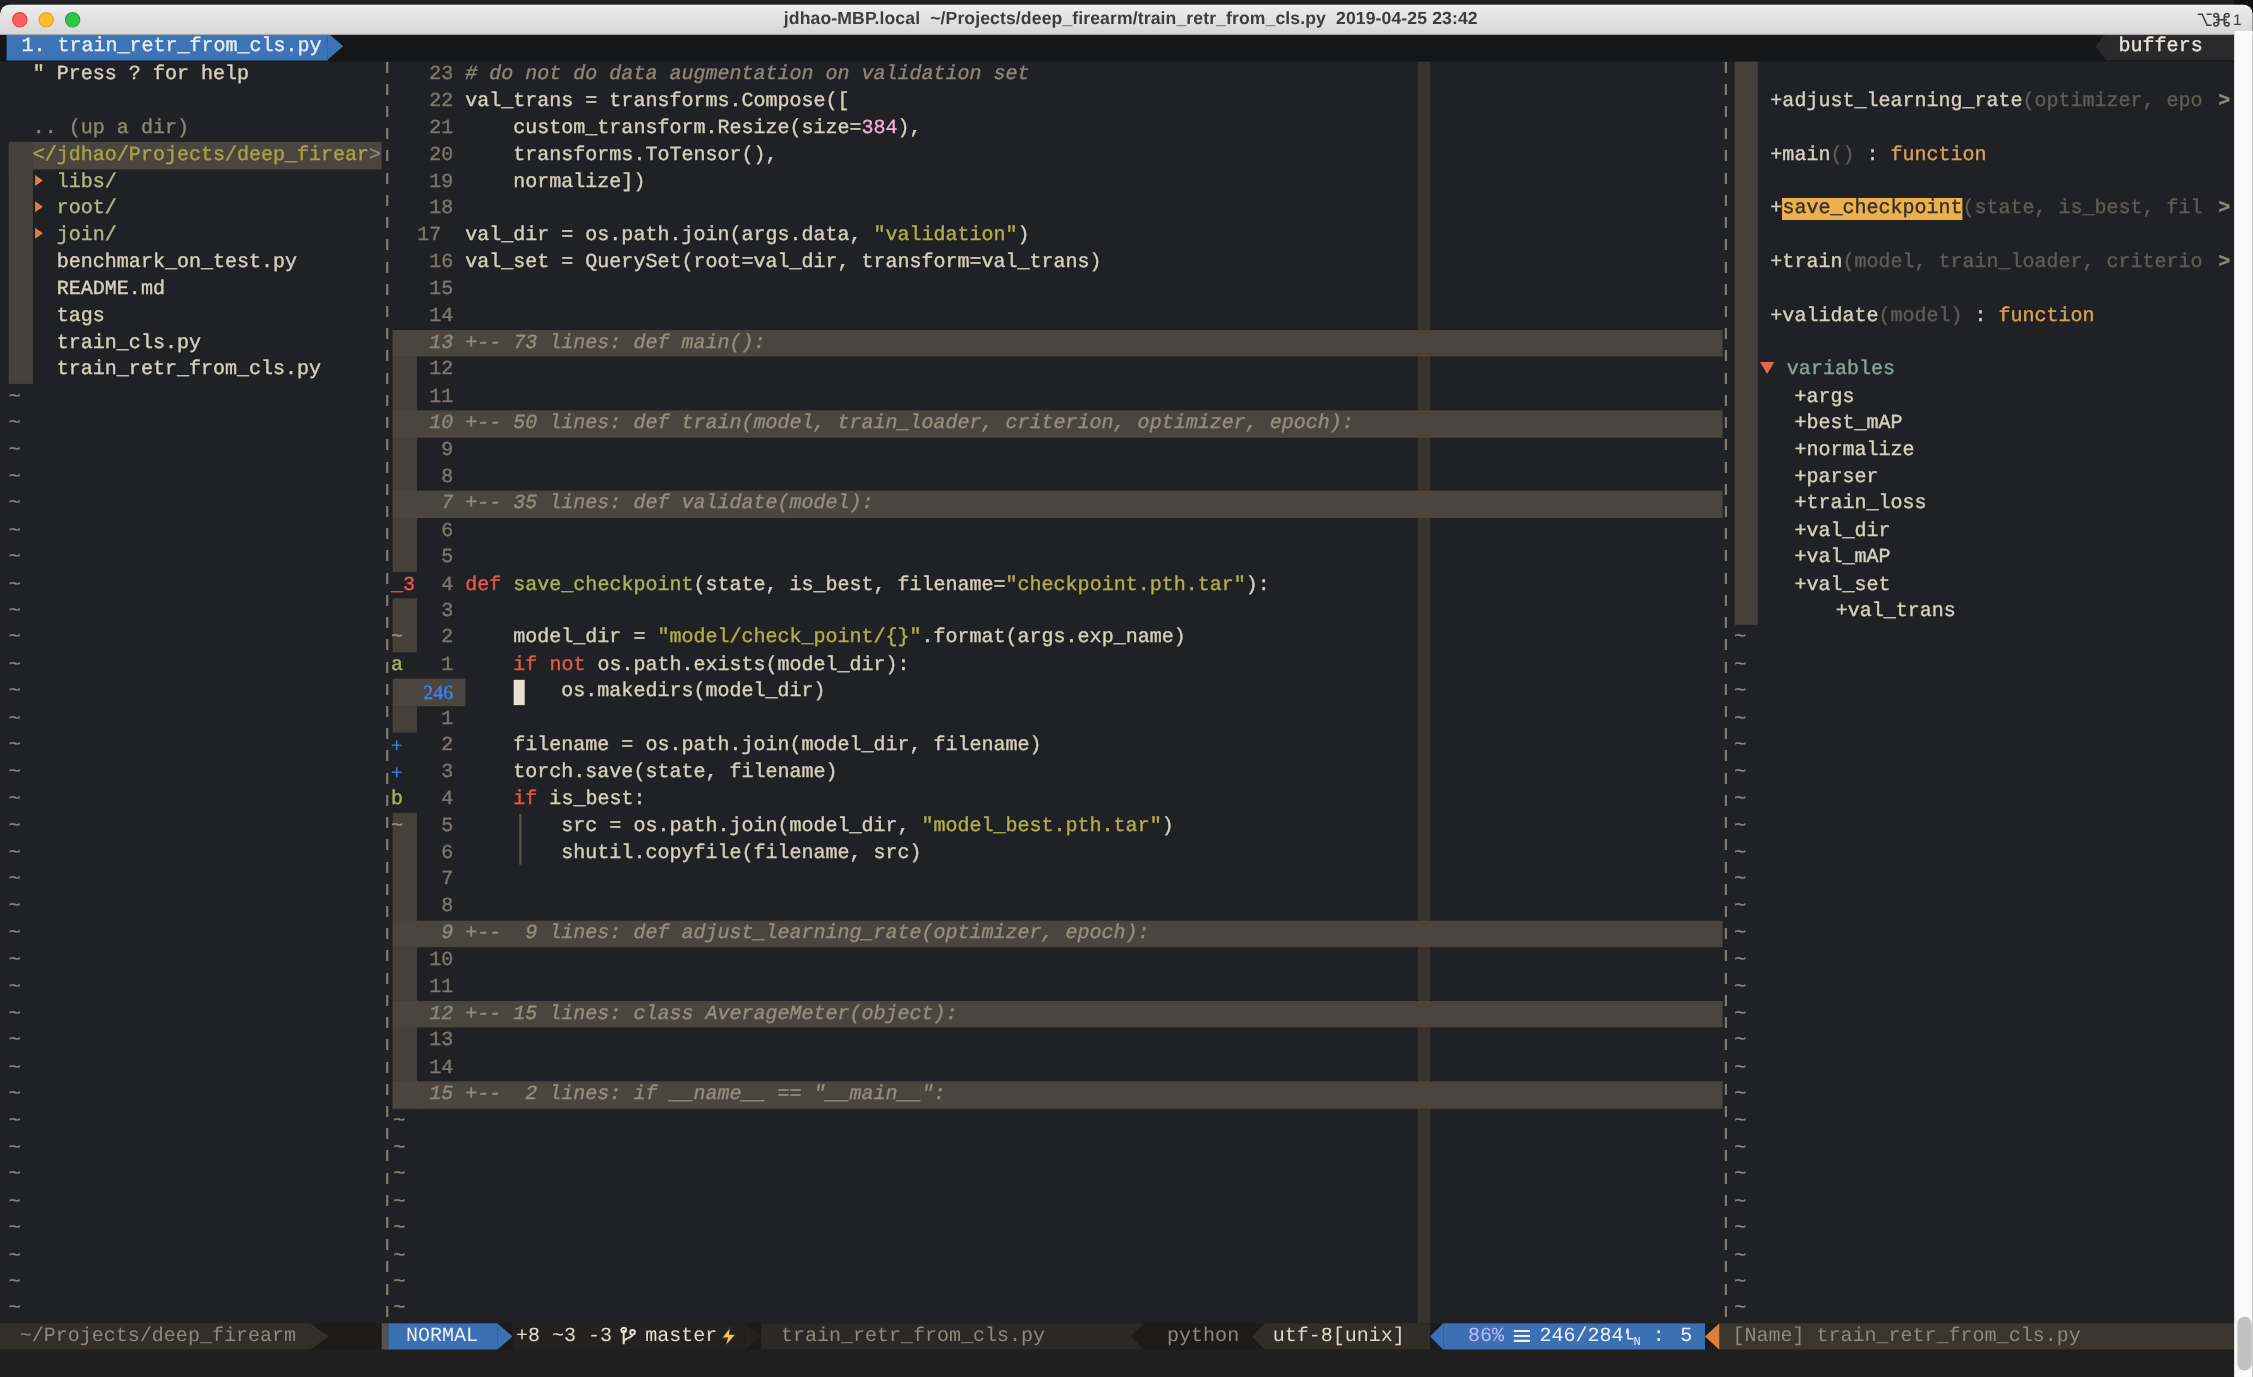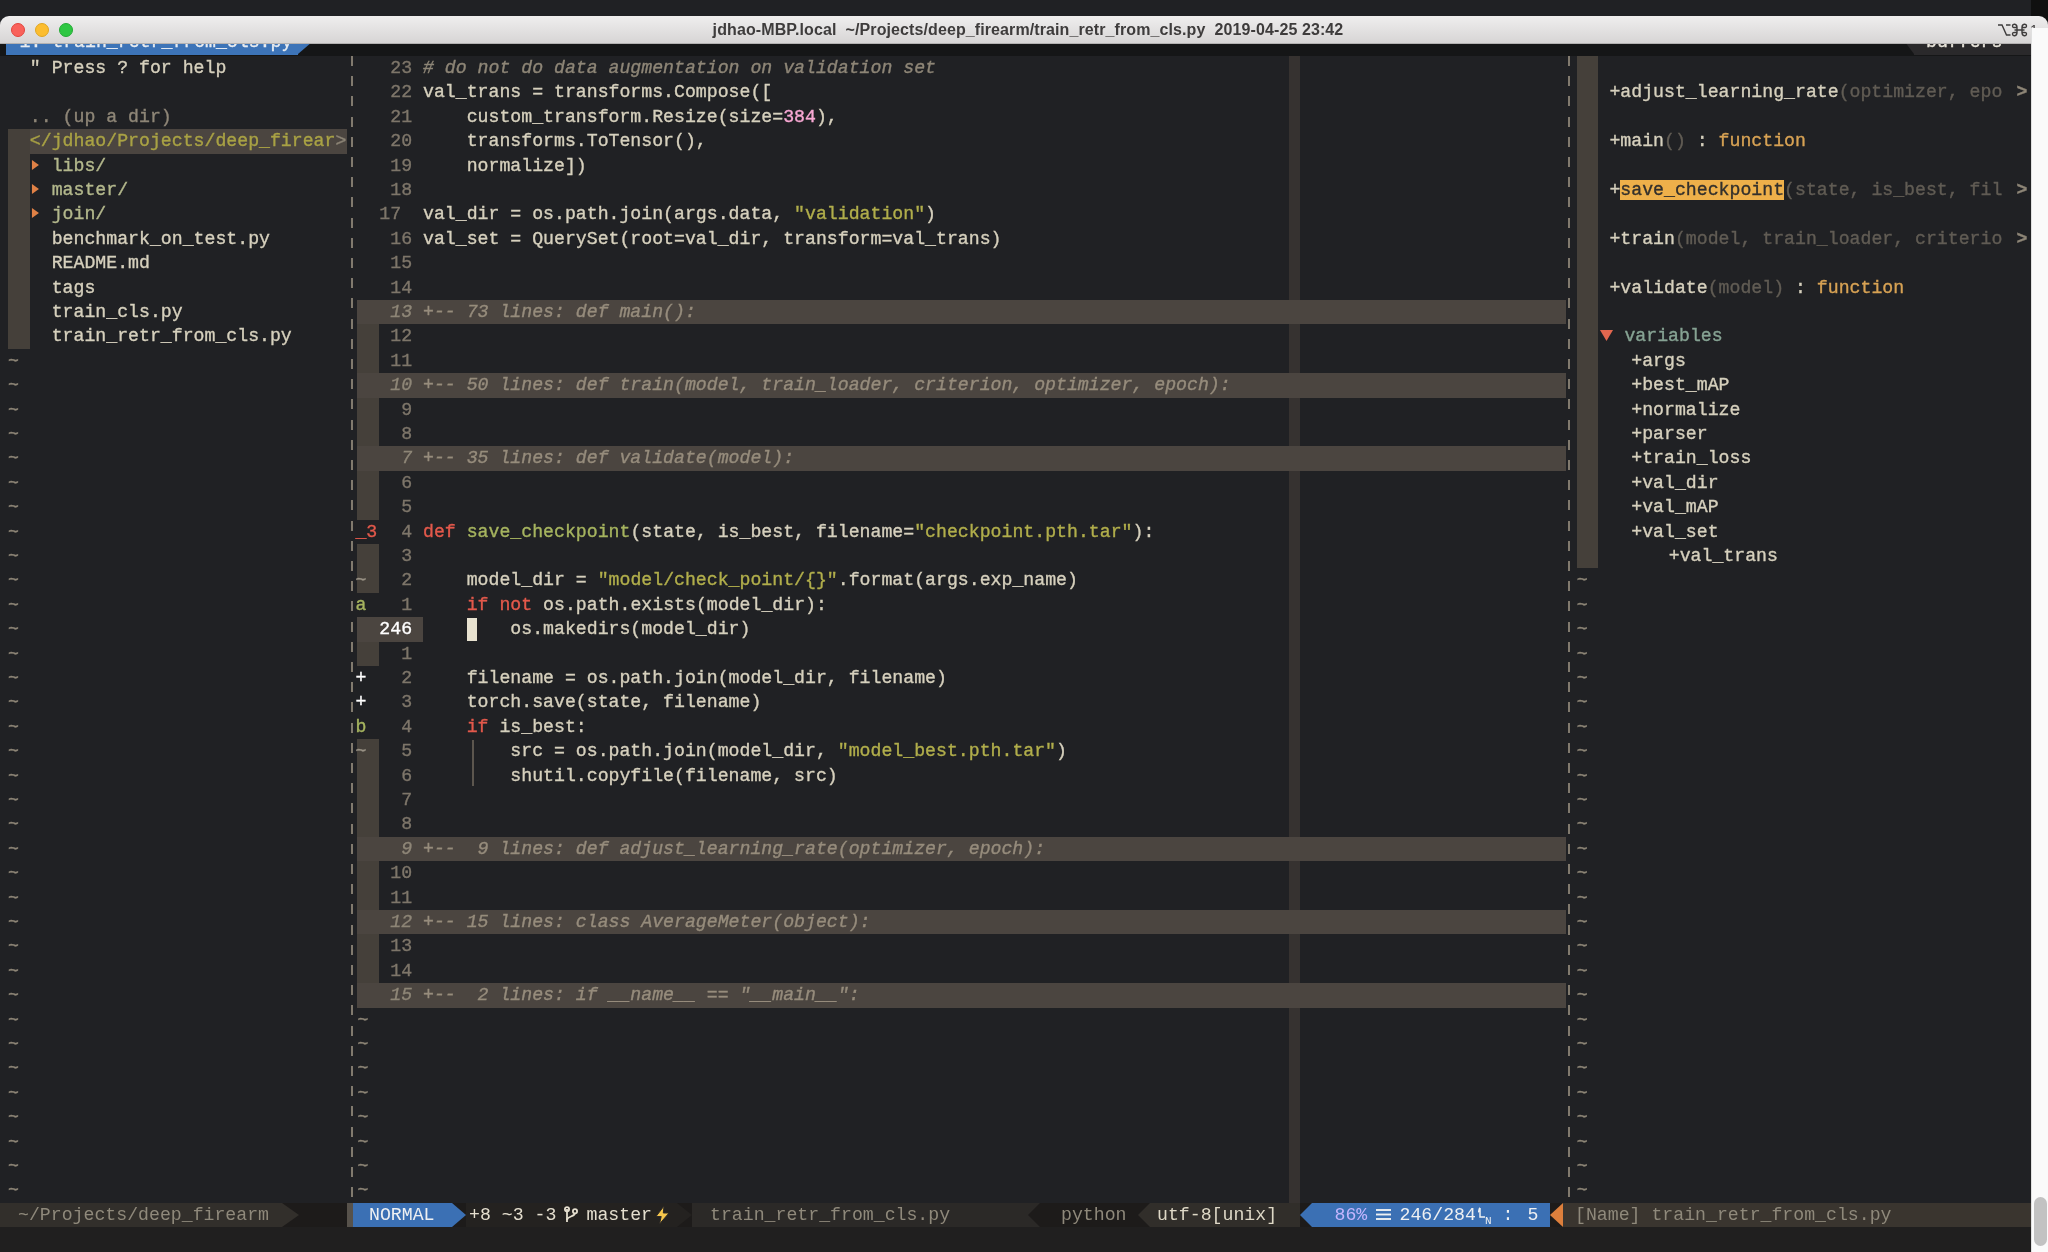--- a/index.html
+++ b/index.html
@@ -1,16 +1,16 @@
 <!DOCTYPE html>
 <html><head><meta charset="utf-8"><style>
 * { margin:0; padding:0; box-sizing:border-box; }
 html,body { width:2048px; height:1252px; background:#101010; overflow:hidden; }
 #win { position:absolute; inset:0; font-family:"Liberation Mono",monospace; }
-#titlebar { position:absolute; left:0; top:16px; width:2048px; height:28px;
+#titlebar { position:absolute; left:0; top:4px; width:2048px; height:28px;
   background:linear-gradient(#efeeee,#d7d5d5); border-radius:9px 9px 0 0;
   border-bottom:1px solid #b3b1b1;padding-left:48px; }
 .tl { position:absolute; top:7px; width:14px; height:14px; border-radius:50%; }
 #title { position:absolute; top:0; left:4px; width:2048px; height:27px; text-align:center;
   font-family:"Liberation Sans",sans-serif; font-size:16px; font-weight:700; color:#3e3c3c;
   line-height:27px; letter-spacing:.1px; }
 #tabline { position:absolute; left:0; top:28px; width:2031.0px; height:28px; background:#151617; }
 #term { position:absolute; left:0; top:0px; width:2031.0px; height:1252px; background:#202124; }
 .r { position:absolute; white-space:pre; font-size:18.2px; line-height:24.4px; height:24.4px; color:#d6d0bd; -webkit-text-stroke:0.35px currentColor; }
 .it { font-style:italic; }
@@ -19,21 +19,21 @@
 .cr { color:#d6d0bd; }
 .kw { color:#e3594b; }
 .fu { color:#a6b45f; }
 .st { color:#b1ae4b; }
 .nm { color:#f9a8d4; }
 .nu { color:#7e766a; }
 .fn { color:#8e8677; font-style:italic; }
 .ft { color:#968c7c; }
 .ro { color:#a9a244; }
 .dr { color:#b3b88c; }
-.sy { color:#ffffff; }
+.sy { color:#3b82f6;font-family:Liberation Serif, serif; }
 .sgy { color:#9a9386; }
 .cy { color:#d7a254; }
 .tg { color:#615c54; }
 .tt { color:#86a393; }
 .mk { background:#eeb04a; color:#33302c; }
 .tri { display:inline-block; width:10.92px; }
 #cmd { position:absolute; left:0; top:1227.2px; width:2031.0px; height:24.8px; background:#201f1f; }
 #sl { position:absolute; left:0; top:1202.8px; width:2031.0px; height:24.4px; background:#1d1b1a;
   font-size:18.2px; line-height:24.4px; }
 #sl .s { position:absolute; top:0; height:24.4px; white-space:pre; }
@@ -57,21 +57,21 @@
     <div style="position:absolute;left:0;top:56px;width:2031.0px;height:1146.8px"></div>
     <div class="r " style="top:56.0px;left:8.0px">  <span class="cr">" Press ? for help</span></div>
 <div class="r " style="top:104.8px;left:8.0px">  <span class="gy">.. (up a dir)</span></div>
 <div style="position:absolute;left:8.0px;top:129.2px;width:338.5px;height:24.4px;background:#4b4540;"></div>
 <div class="r " style="top:129.2px;left:8.0px">  <span class="ro">&lt;/jdhao/Projects/deep_firear</span><span class="gy">&gt;</span></div>
 <div class="r tr" style="top:153.6px;left:8.0px">  <svg class="tri" width="9" height="12" viewBox="0 0 9 12">
           <path d="M1 1 L8 6 L1 11 Z" fill="#e08146"></path>
         </svg> <span class="dr">libs/</span></div>
 <div class="r tr" style="top:178.0px;left:8.0px">  <svg class="tri" width="9" height="12" viewBox="0 0 9 12">
           <path d="M1 1 L8 6 L1 11 Z" fill="#e08146"></path>
-        </svg> <span class="dr">master/</span></div>
+        </svg> <span class="dr">root/</span></div>
 <div class="r tr" style="top:202.4px;left:8.0px">  <svg class="tri" width="9" height="12" viewBox="0 0 9 12">
           <path d="M1 1 L8 6 L1 11 Z" fill="#e08146"></path>
         </svg> <span class="dr">join/</span></div>
 <div class="r " style="top:226.8px;left:8.0px">    <span class="cr">benchmark_on_test.py</span></div>
 <div class="r " style="top:251.2px;left:8.0px">    <span class="cr">README.md</span></div>
 <div class="r " style="top:275.6px;left:8.0px">    <span class="cr">tags</span></div>
 <div class="r " style="top:300.0px;left:8.0px">    <span class="cr">train_cls.py</span></div>
 <div class="r " style="top:324.4px;left:8.0px">    <span class="cr">train_retr_from_cls.py</span></div>
 <div class="r " style="top:348.8px;left:8.0px"><span class="gy">~</span></div>
 <div class="r " style="top:373.2px;left:8.0px"><span class="gy">~</span></div>

